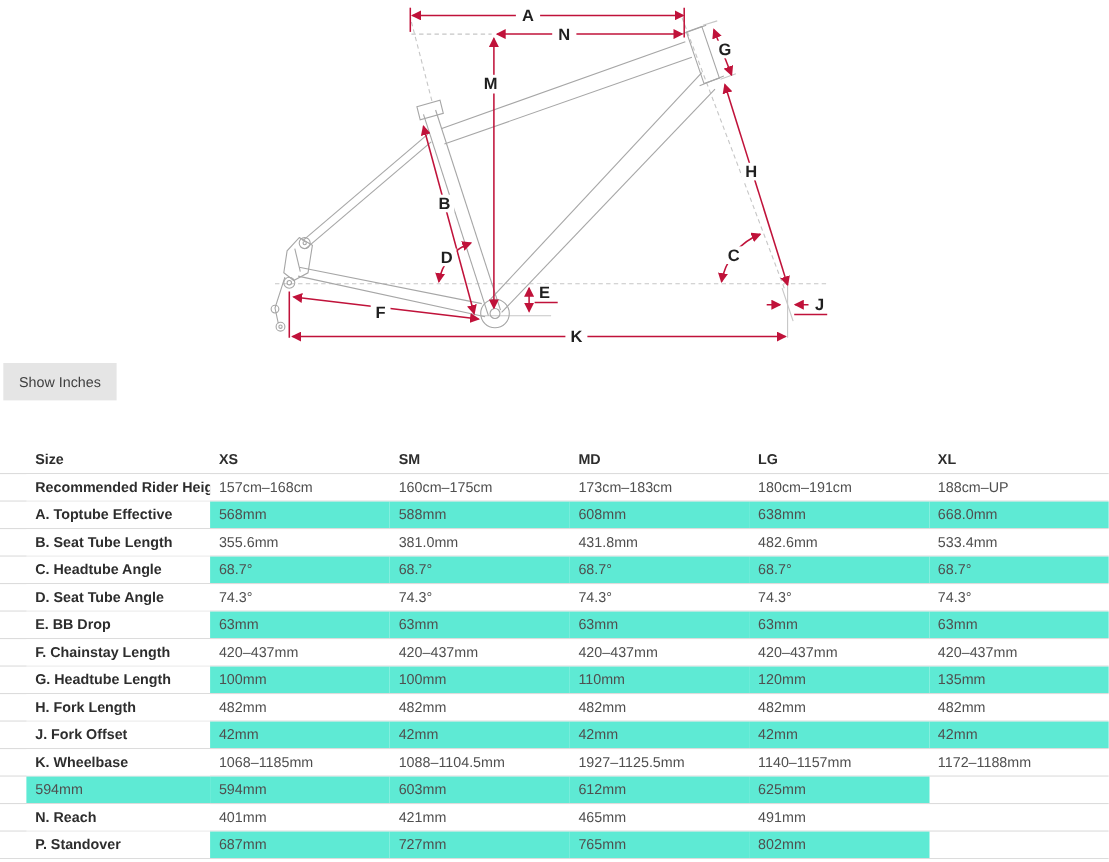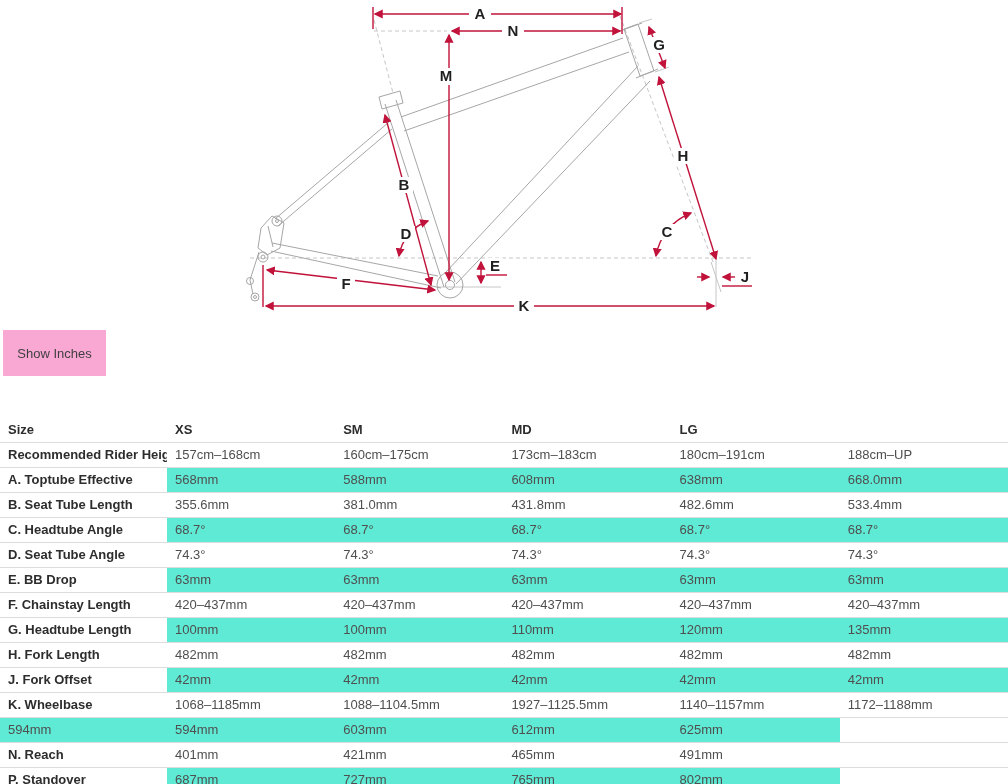--- a/index.html
+++ b/index.html
@@ -4,24 +4,24 @@
 <style>
   html,body{margin:0;padding:0;background:#fff;}
   body{width:1008px;font-family:"Liberation Sans",sans-serif;}
   .diagram-wrap{width:1008px;height:326px;}
   svg text.dim{font-family:"Liberation Sans",sans-serif;font-size:15px;font-weight:700;fill:#1f1f1f;text-anchor:middle;}
   .frame{stroke:#a6a6a6;fill:none;stroke-width:1;}
   .ref{stroke:#c6c6c6;fill:none;stroke-width:1;}
   .dash{stroke-dasharray:4 3;}
   .dim-line{stroke:#C0123A;fill:none;stroke-width:1.4;}
   .lbl-bg{fill:#ffffff;}
-  .show-inches{display:block;margin:4px 4px 41px 3px;width:103px;height:46px;background:#f9a8d4;
+  .show-inches{display:block;margin:4px 4px 41px 3px;width:103px;height:34px;background:#e5e5e5;
     border:0;color:#3f3f3f;font-family:"Liberation Sans",sans-serif;font-size:13px;cursor:pointer;}
   .geo-table{width:1008px;font-size:13px;border-bottom:1px solid #dcdcdc;}
-  .t-row,.t-head{display:grid;grid-template-columns:167px repeat(5,1fr);height:25px;box-sizing:border-box;}
+  .t-row,.t-head{display:grid;grid-template-columns:167px repeat(5,1fr);height:25px;box-sizing:border-box;padding-left:24px;}
   .t-row{border-top:1px solid #dcdcdc;}
   .cell{line-height:24px;padding-left:8px;overflow:hidden;white-space:nowrap;}
   .h-cell{font-weight:700;color:#2d2d2d;line-height:25px;}
   .label-cell{font-weight:700;color:#2d2d2d;background:#fff;}
   .value-cell{color:#4f4f4f;}
   .t-row.striped .value-cell{background:#5eead4;}
 </style>
 </head>
 <body>
 
@@ -158,20 +158,21 @@
 
 <button class="show-inches">Show Inches</button>
 
 <div class="geo-table">
   <div class="t-head">
       <div class="cell h-cell">Size</div>
       <div class="cell h-cell">XS</div>
       <div class="cell h-cell">SM</div>
       <div class="cell h-cell">MD</div>
       <div class="cell h-cell">LG</div>
+      <div class="cell h-cell">XL</div>
     </div>
   <div class="t-body">
       <div class="t-row">
         <div class="cell label-cell">Recommended Rider Height</div>
         <div class="cell value-cell">157cm–168cm</div>
         <div class="cell value-cell">160cm–175cm</div>
         <div class="cell value-cell">173cm–183cm</div>
         <div class="cell value-cell">180cm–191cm</div>
         <div class="cell value-cell">188cm–UP</div>
       </div>

